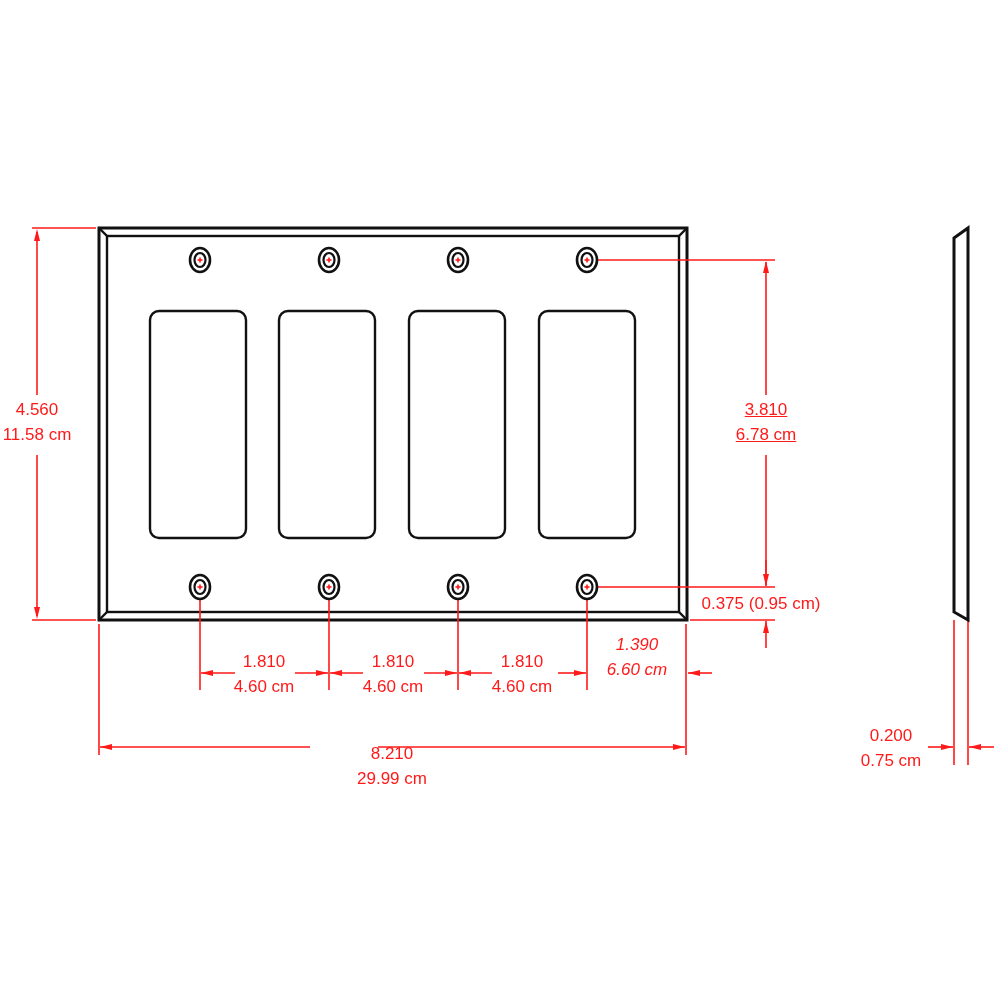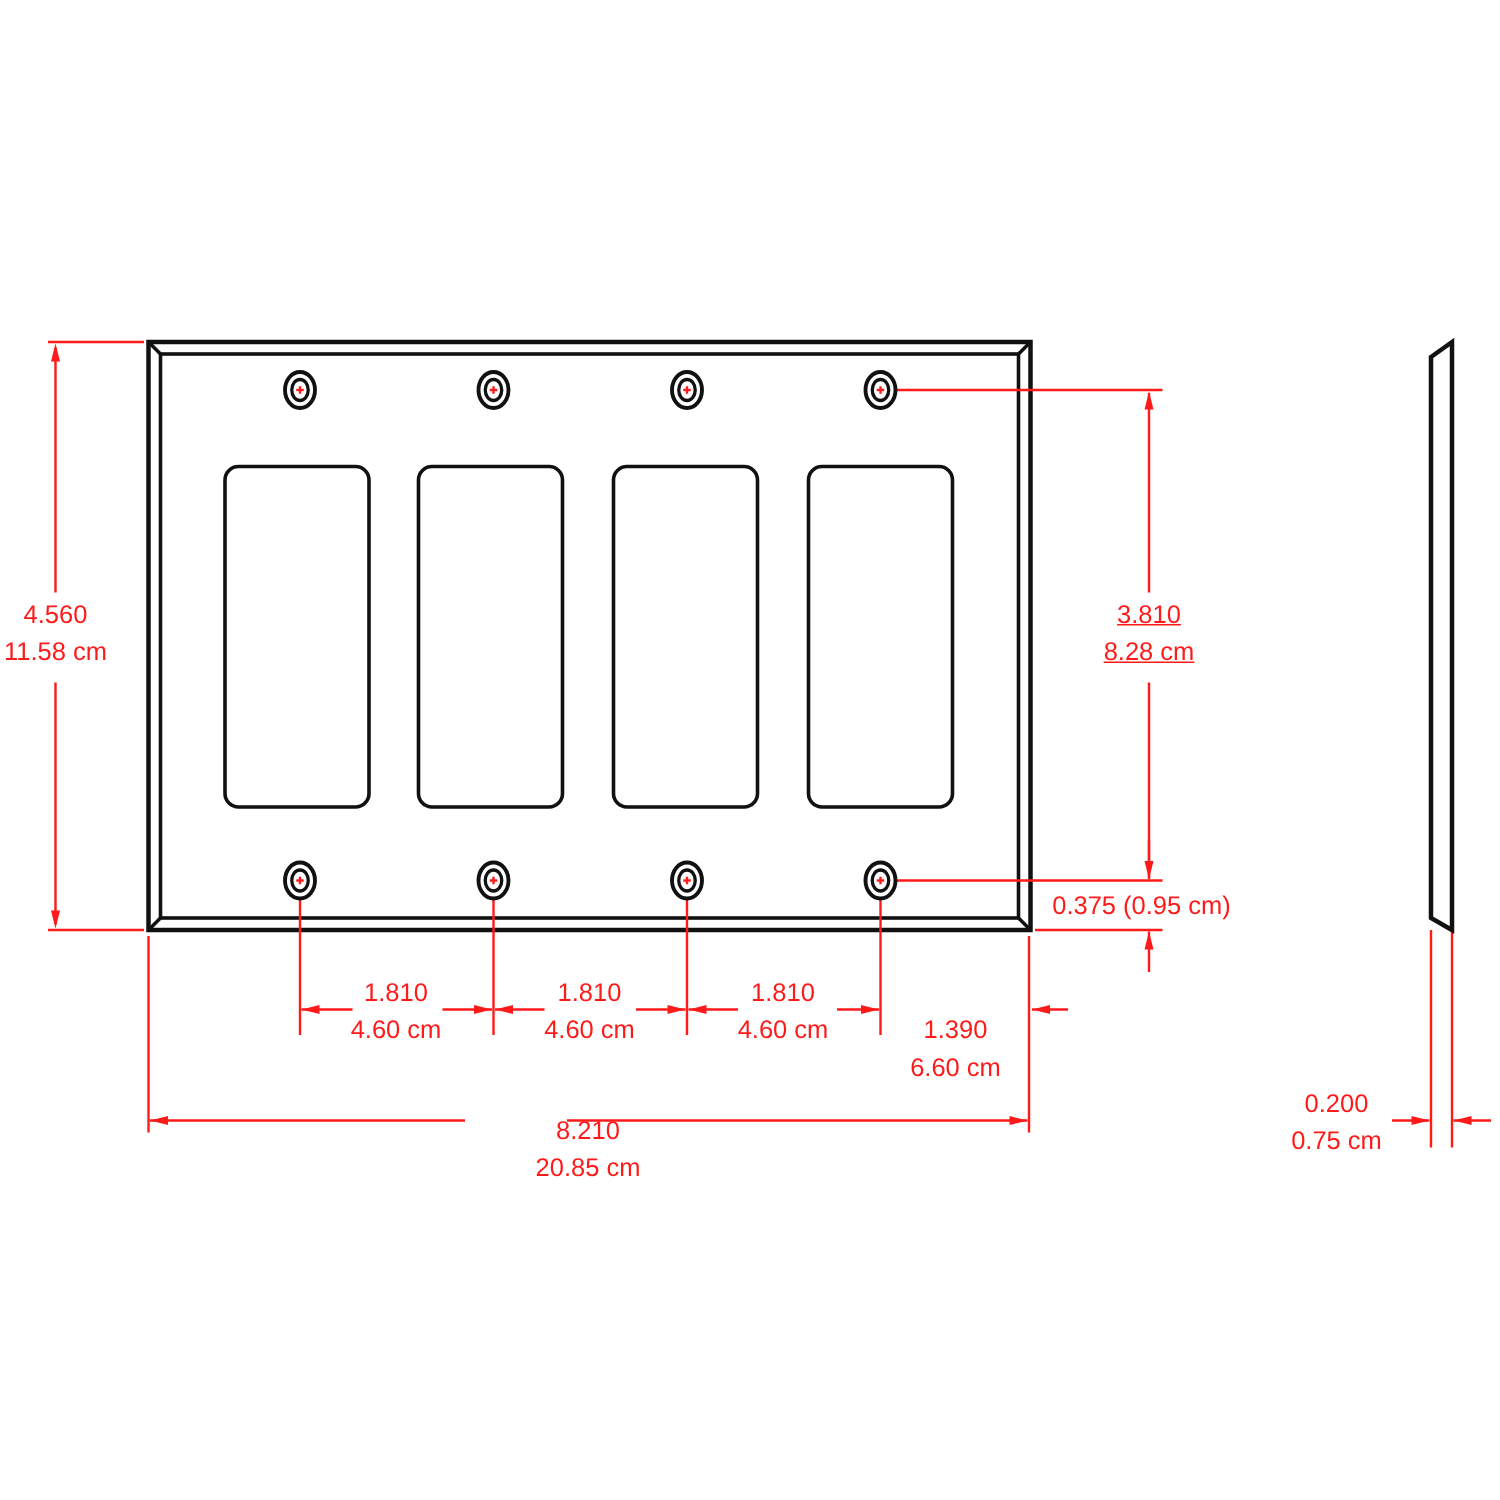--- a/index.html
+++ b/index.html
@@ -131,21 +131,21 @@
   </g>
 </svg>
 
 <div class="lbl" style="left:37px; top:397px;">
   <span>4.560</span>
   <span>11.58 cm</span>
 </div>
 
 <div class="lbl" style="left:766px; top:397px;text-decoration:underline;">
   <span>3.810</span>
-  <span>8.28 cm</span>
+  <span>6.78 cm</span>
 </div>
 
 <div class="lbl" style="left:761px; top:591px;">
   <span>0.375 (0.95 cm)</span>
 </div>
 
 <div class="lbl" style="left:264px; top:649px;">
   <span>1.810</span>
   <span>4.60 cm</span>
 </div>
@@ -153,26 +153,26 @@
 <div class="lbl" style="left:393px; top:649px;">
   <span>1.810</span>
   <span>4.60 cm</span>
 </div>
 
 <div class="lbl" style="left:522px; top:649px;">
   <span>1.810</span>
   <span>4.60 cm</span>
 </div>
 
-<div class="lbl" style="left:637px; top:674px;">
+<div class="lbl" style="left:637px; top:632px;font-style:italic;">
   <span>1.390</span>
   <span>6.60 cm</span>
 </div>
 
 <div class="lbl" style="left:392px; top:741px;">
   <span>8.210</span>
-  <span>20.85 cm</span>
+  <span>29.99 cm</span>
 </div>
 
 <div class="lbl" style="left:891px; top:723px;">
   <span>0.200</span>
   <span>0.75 cm</span>
 </div>
 
 </body></html>

